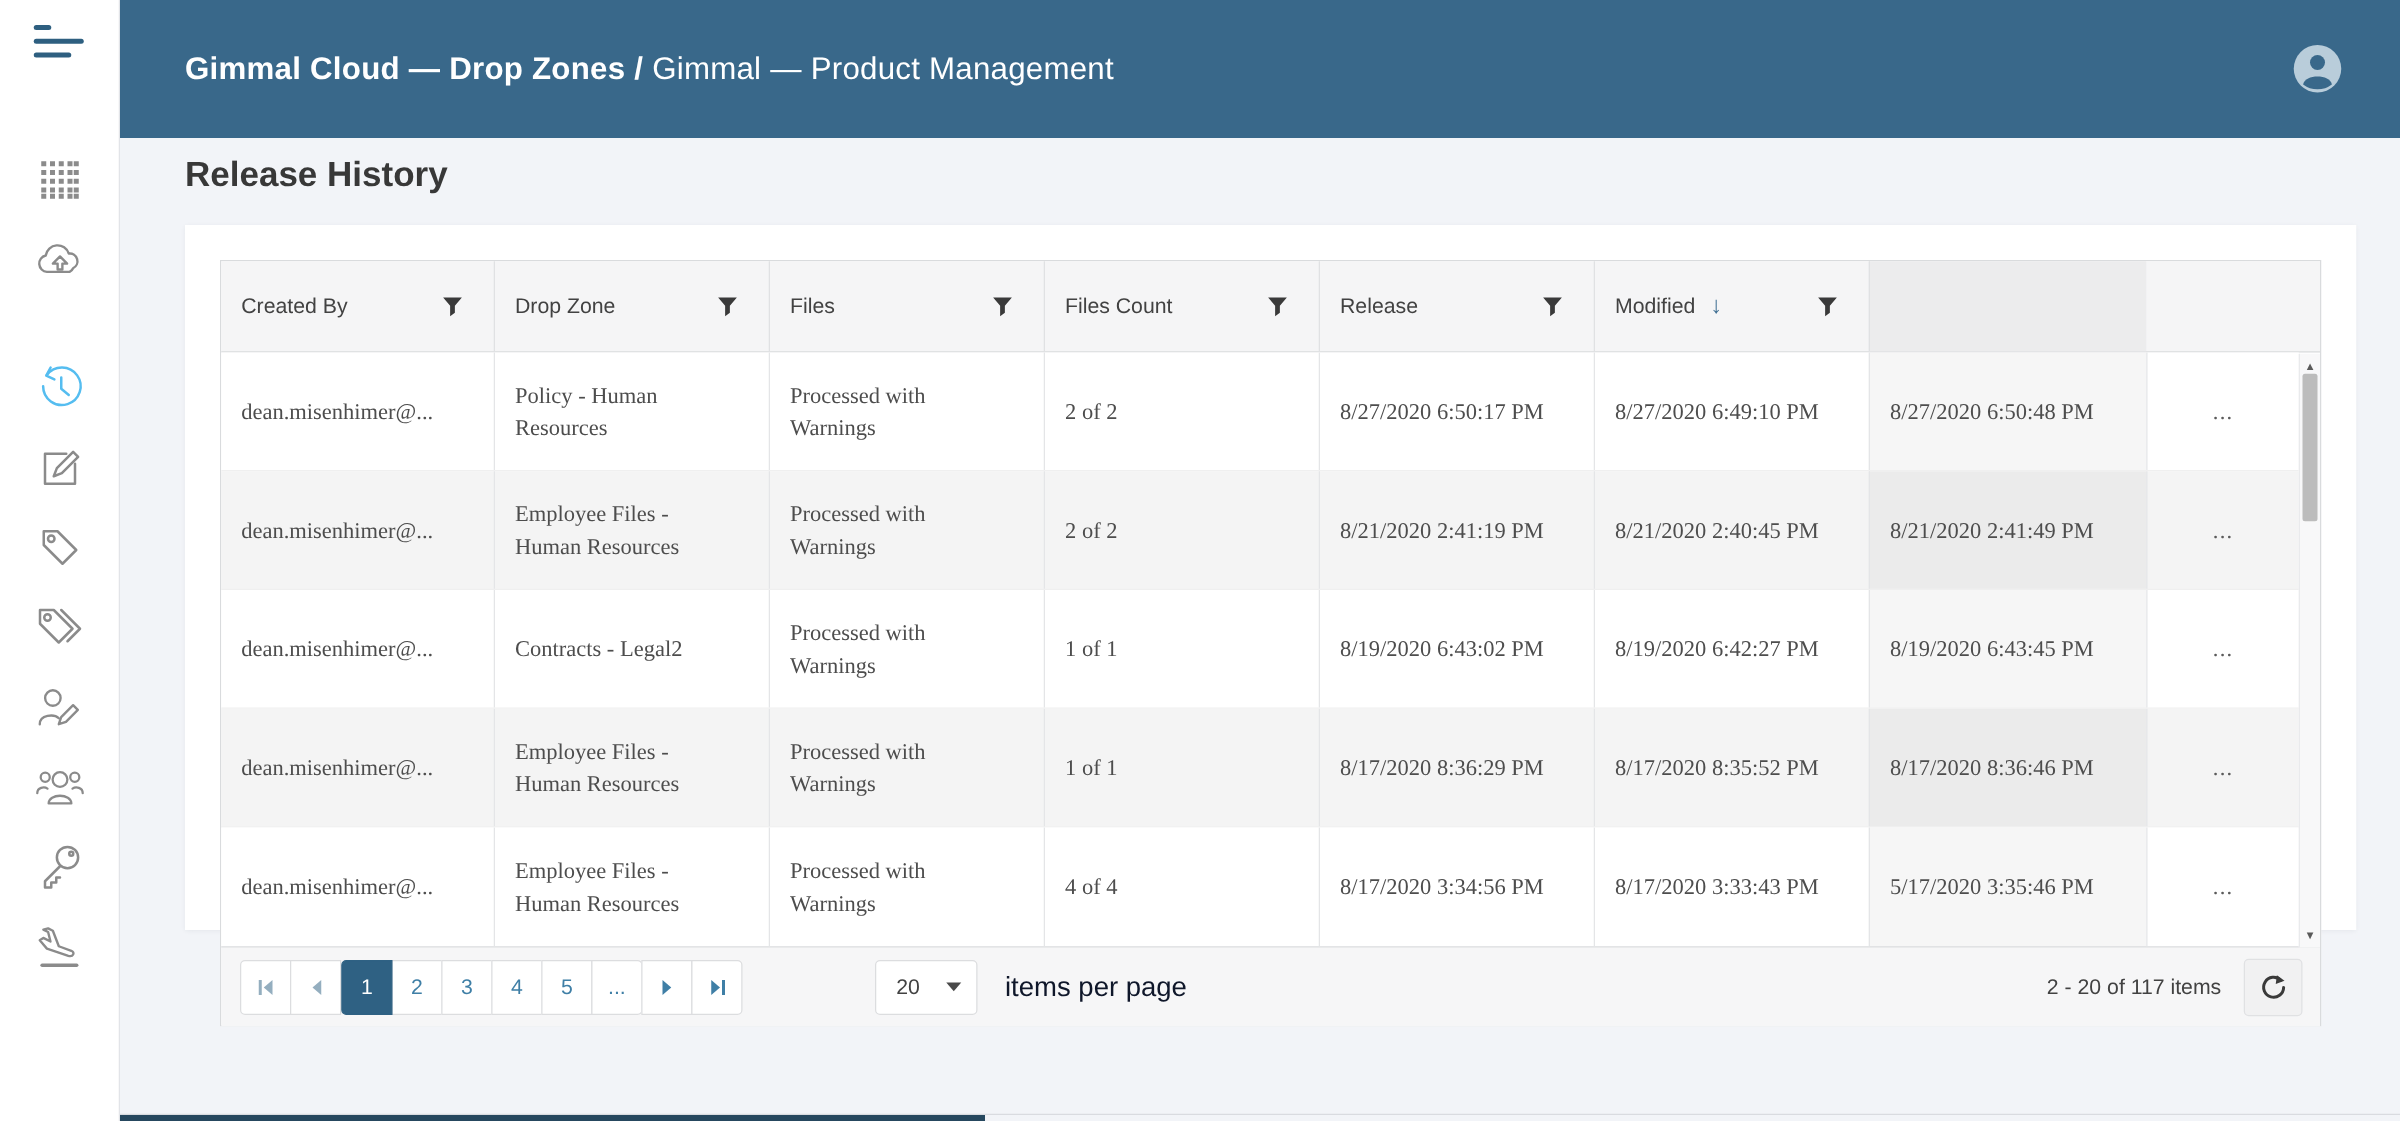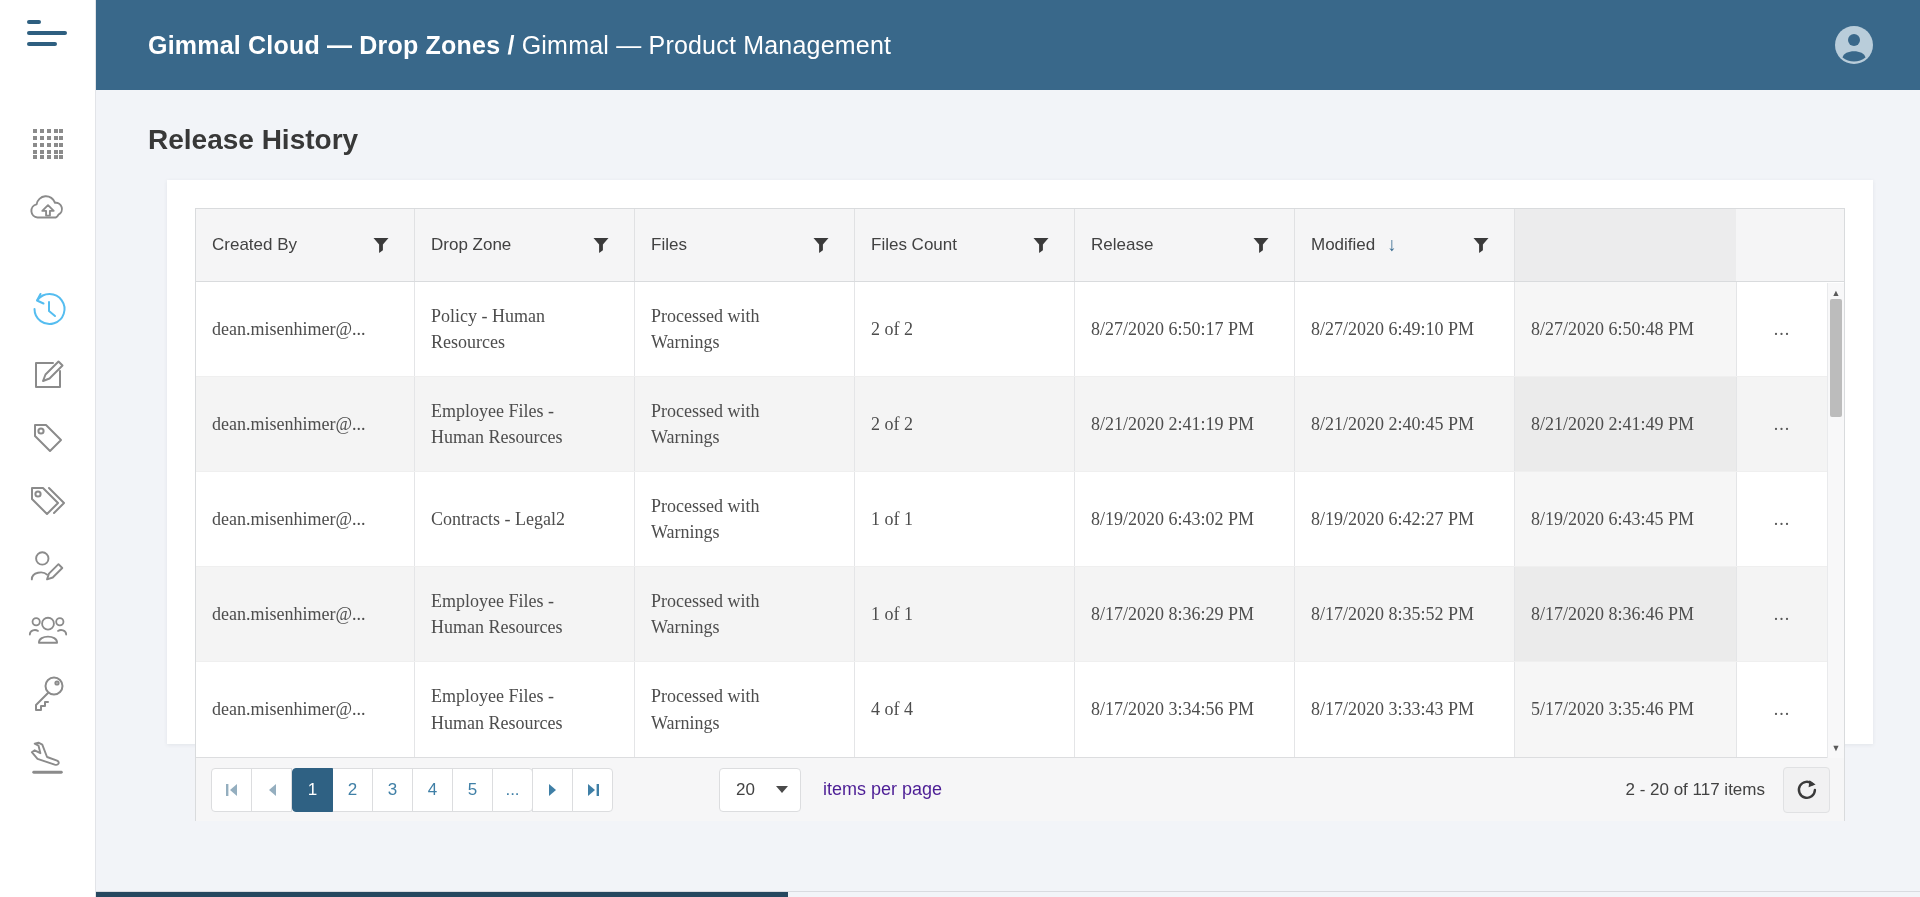--- a/index.html
+++ b/index.html
@@ -14,33 +14,33 @@
   .menu-btn .l1 { width:14px; }
   .menu-btn .l2 { width:40px; }
   .menu-btn .l3 { width:30px; }
   .side-icon { position:absolute; left:50%; transform:translateX(-50%); width:40px; height:44px;
     display:flex; align-items:center; justify-content:center; cursor:pointer; }
   .side-icon svg { stroke:#8b8b8b; fill:none; stroke-width:2; stroke-linecap:round; stroke-linejoin:round; }
   .side-icon.active svg { stroke:#55bdf0; }
   .side-icon.dots svg { stroke:none; fill:#8b8b8b; }
 
   
-  .topbar { position:fixed; left:96px; top:0; right:0; height:90px; background:#39688a;
+  .topbar { position:fixed; left:96px; top:0; right:0; height:110px; background:#39688a;
     display:flex; align-items:center; padding:0 46px 0 52px; z-index:4; }
   .breadcrumb { color:#ffffff; font-size:25px; letter-spacing:.2px; white-space:nowrap; }
   .breadcrumb .bold { font-weight:700; }
   .breadcrumb .reg { font-weight:400; }
   .topbar-spacer { flex:1; }
   .avatar { width:40px; height:40px; cursor:pointer; }
 
   
-  .content { position:absolute; left:96px; top:90px; right:16px; padding:32px 31px 0 52px; }
+  .content { position:absolute; left:96px; top:90px; right:4px; padding:32px 31px 0 52px; }
   .page-title { font-size:28px; font-weight:700; color:#383838; margin:2px 0 24px 0; }
 
-  .card { background:#ffffff; box-shadow:0 1px 4px rgba(40,50,60,.08); padding:28px; height:564px;margin-left:19px; }
+  .card { background:#ffffff; box-shadow:0 1px 4px rgba(40,50,60,.08); padding:28px; height:564px; }
 
   .grid { position:relative; border:1px solid #d9dbdd; height:613px; background:#fff; }
 
   
   .thead { display:grid; grid-template-columns:218px 220px 220px 220px 220px 220px 222px 1fr;
     height:73px; background:#f5f5f6; border-bottom:1px solid #d9dbdd; }
   .th { position:relative; display:flex; align-items:center; padding:0 40px 0 16px;
     font-size:17px; color:#424242; cursor:pointer; }
   .th + .th { border-left:1px solid #e0e1e3; }
   .th:nth-child(7) { background:#ececed; }
@@ -79,21 +79,21 @@
     font-size:17px; color:#3f7fa6; cursor:pointer; font-family:inherit; }
   .pg:first-child { margin-left:0; border-radius:4px 0 0 4px; }
   .pg:last-child { border-radius:0 4px 4px 0; }
   .pg.active { background:#2f6183; border-color:#2f6183; color:#ffffff; z-index:1; }
   .pg svg { display:block; }
   .pagesize { margin-left:106px; width:82px; height:44px; background:#fff; border:1px solid #dcdddf;
     border-radius:4px; display:flex; align-items:center; padding:0 12px 0 16px;
     font-size:17px; color:#424242; cursor:pointer; }
   .pagesize .caret { margin-left:auto; width:0; height:0; border-left:6px solid transparent;
     border-right:6px solid transparent; border-top:7px solid #4a4a4a; }
-  .pager-label { margin-left:22px; font-size:18px; color:#4c1d95; }
+  .pager-label { margin-left:22px; font-size:22px; color:#0f172a; }
   .pager-spacer { flex:1; }
   .pager-range { font-size:17px; color:#424242; }
   .refresh-btn { margin-left:18px; width:47px; height:46px; background:#f1f1f2;
     border:1px solid #e0e1e3; border-radius:4px; display:flex; align-items:center;
     justify-content:center; cursor:pointer; }
 
   
   .window-edge { position:fixed; left:0; right:0; bottom:5px; height:1px; background:#d9dbe0; }
   .taskbar-peek { position:fixed; left:96px; bottom:0; height:5px; width:692px; background:#26485f; }
 </style>

